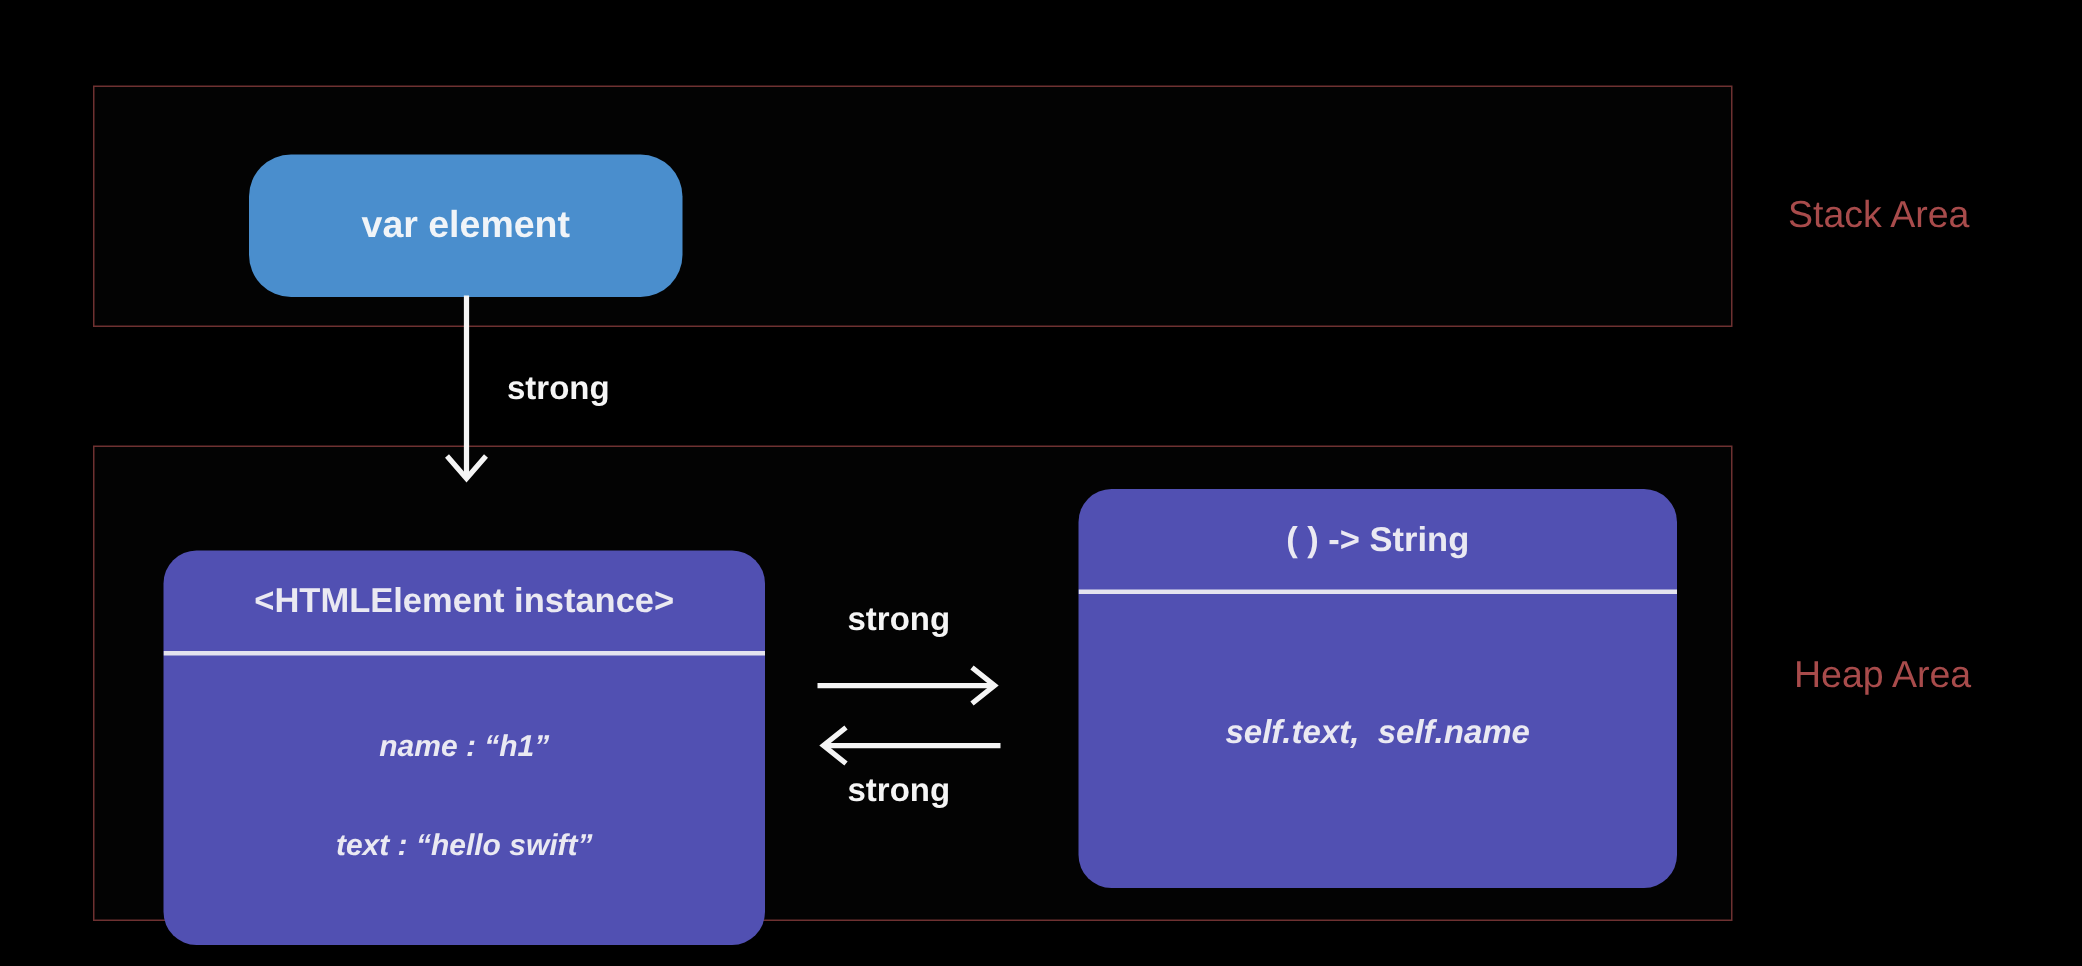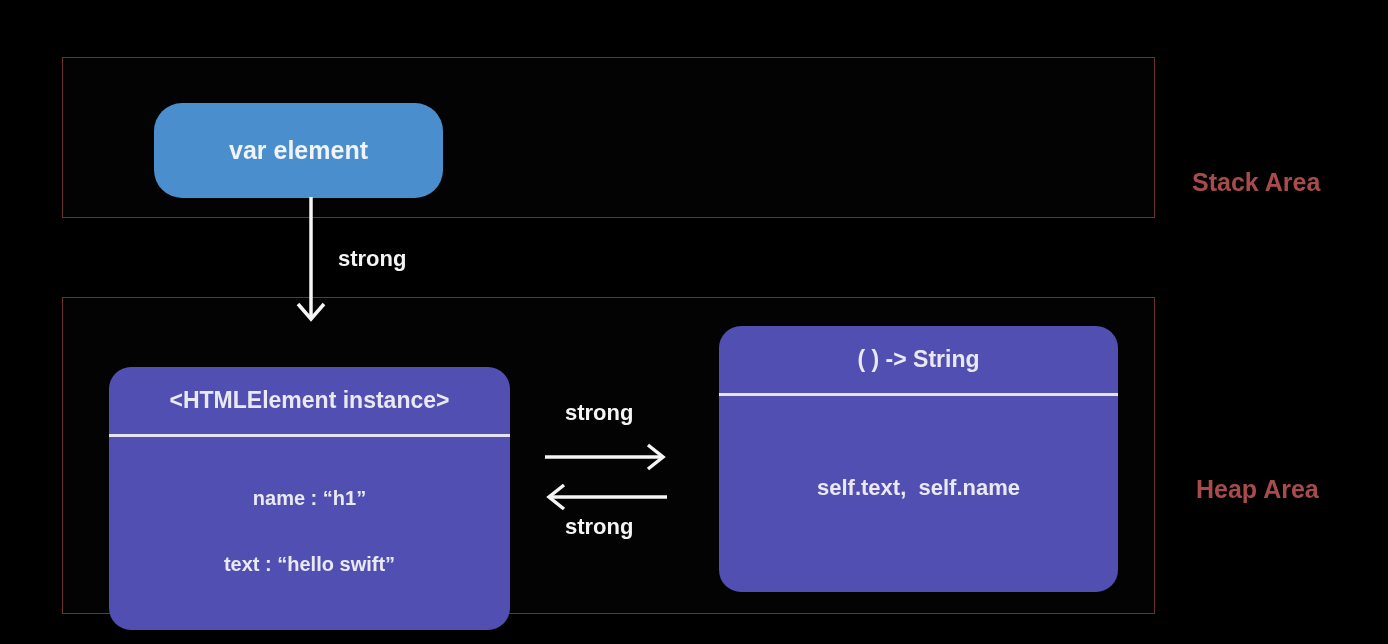--- a/index.html
+++ b/index.html
@@ -23,30 +23,29 @@
     background: #030303;
     box-sizing: border-box;
   }
   .region.stack { left: 62px; top: 57px;  width: 1093px; height: 161px; }
   .region.heap  { left: 62px; top: 297px; width: 1093px; height: 317px; }
 
   .region-label {
     position: absolute;
     color: #a84b4b;
     font-size: 25px;
-    font-weight: bold;
+    font-weight: normal;
     white-space: nowrap;
-    margin-top: 39px;
   }
   .region-label.stack-label { left: 1192px; top: 129px; }
   .region-label.heap-label  { left: 1196px; top: 436px; }
 
   .var-box {
     position: absolute;
-    left: 154px; top: 103px;
+    left: 166px; top: 103px;
     width: 289px; height: 95px;
     background: #4a8ecd;
     border-radius: 28px;
     display: flex;
     align-items: center;
     justify-content: center;
   }
   .var-box .var-label {
     color: #f0f4f8;
     font-size: 25px;
@@ -79,20 +78,21 @@
   .box-divider {
     flex: 0 0 3px;
     height: 3px;
     background: #e4e3ef;
   }
   .box-body {
     flex: 1 1 auto;
     display: flex;
     flex-direction: column;
     align-items: center;
+    font-style: italic;
   }
   .box-body.fields {
     justify-content: space-evenly;
     padding: 6px 0 10px 0;
   }
   .box-body.single {
     justify-content: center;
   }
   .field {
     color: #eae9f2;

